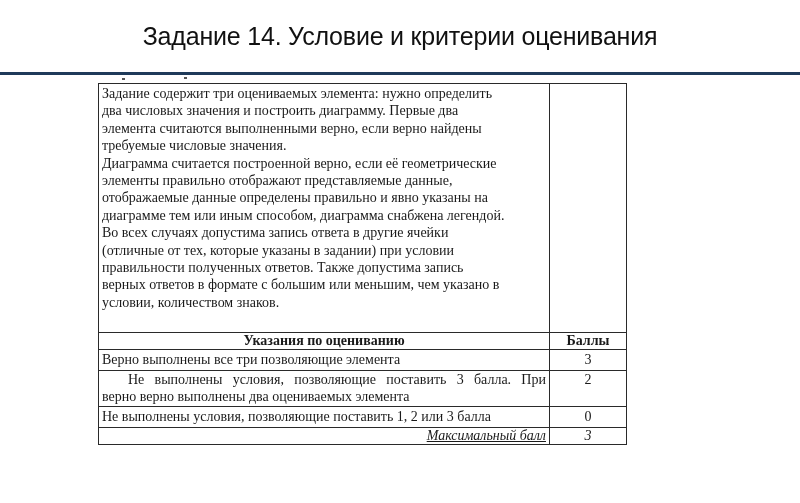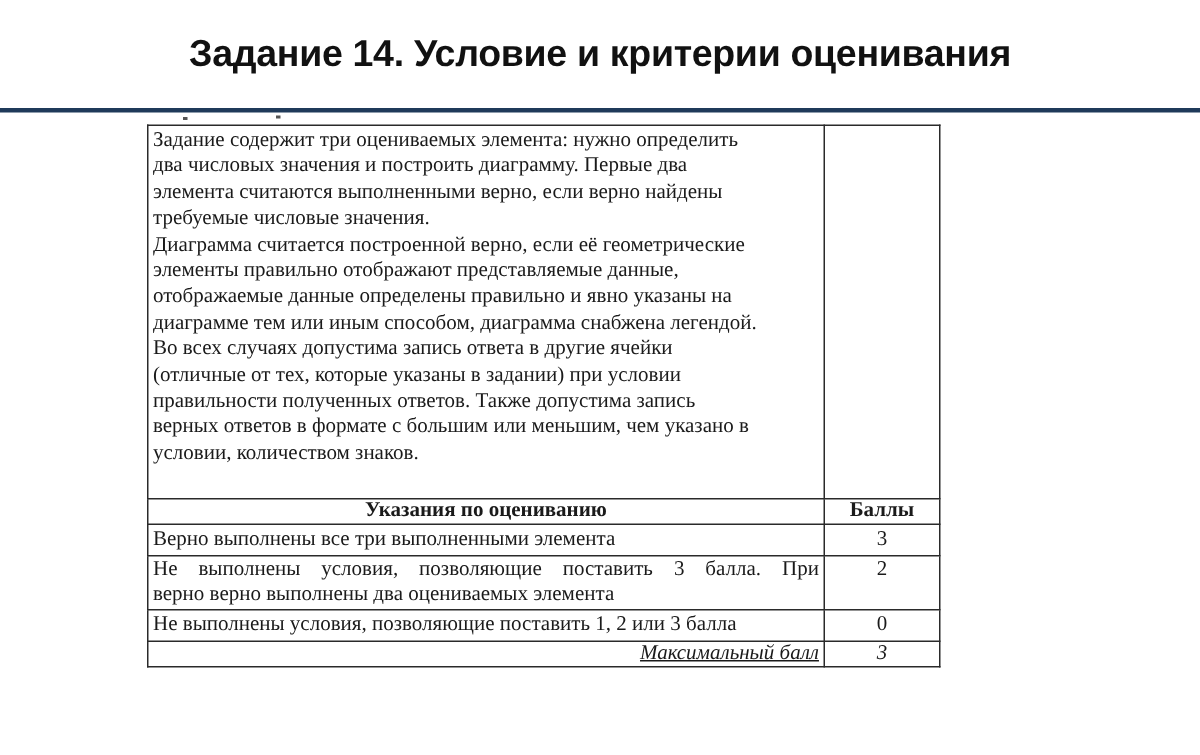--- a/index.html
+++ b/index.html
@@ -15,21 +15,21 @@
       font-family: "Liberation Serif", serif;
       color: #1a1a1a;
     }
     .slide-title {
       position: absolute;
       left: 0;
       top: 22px;
       width: 800px;
       text-align: center;
       font-family: "Liberation Sans", sans-serif;
-      font-weight: bold;
+      font-weight: normal;
       font-size: 25px;
       color: #111111;
       letter-spacing: -0.2px;
     }
     .divider {
       position: absolute;
       left: 0;
       top: 72px;
       width: 800px;
       height: 3px;
@@ -69,20 +69,21 @@
       padding-top: 1px !important;
     }
     .desc-line { display: block; white-space: nowrap; }
     .row-single td { height: 20px; line-height: 20px; }
     .row-double td { line-height: 17px; height: 35px; }
     .row-double .crit-text { text-align: justify; }
     .justify-line {
       display: block;
       text-align: justify;
       text-align-last: justify;
+      margin-left: 26px;
     }
     .plain-line { display: block; }
     .score {
       text-align: center;
     }
     .max-label {
       text-align: right;
       font-style: italic;
       text-decoration: underline;
     }
@@ -122,21 +123,21 @@
       <span class="desc-line">верных ответов в формате с большим или меньшим,  чем указано в</span>
       <span class="desc-line">условии, количеством знаков.</span>
     </td>
     <td></td>
   </tr>
   <tr>
     <th>Указания по оцениванию</th>
     <th>Баллы</th>
   </tr>
   <tr class="row-single">
-    <td>Верно выполнены все три выполненными элемента</td>
+    <td>Верно выполнены все три позволяющие элемента</td>
     <td class="score">3</td>
   </tr>
   <tr class="row-double">
     <td class="crit-text">
       <span class="justify-line">Не выполнены условия, позволяющие поставить 3 балла. При</span>
       <span class="plain-line">верно верно выполнены два оцениваемых элемента</span>
     </td>
     <td class="score">2</td>
   </tr>
   <tr class="row-single">

